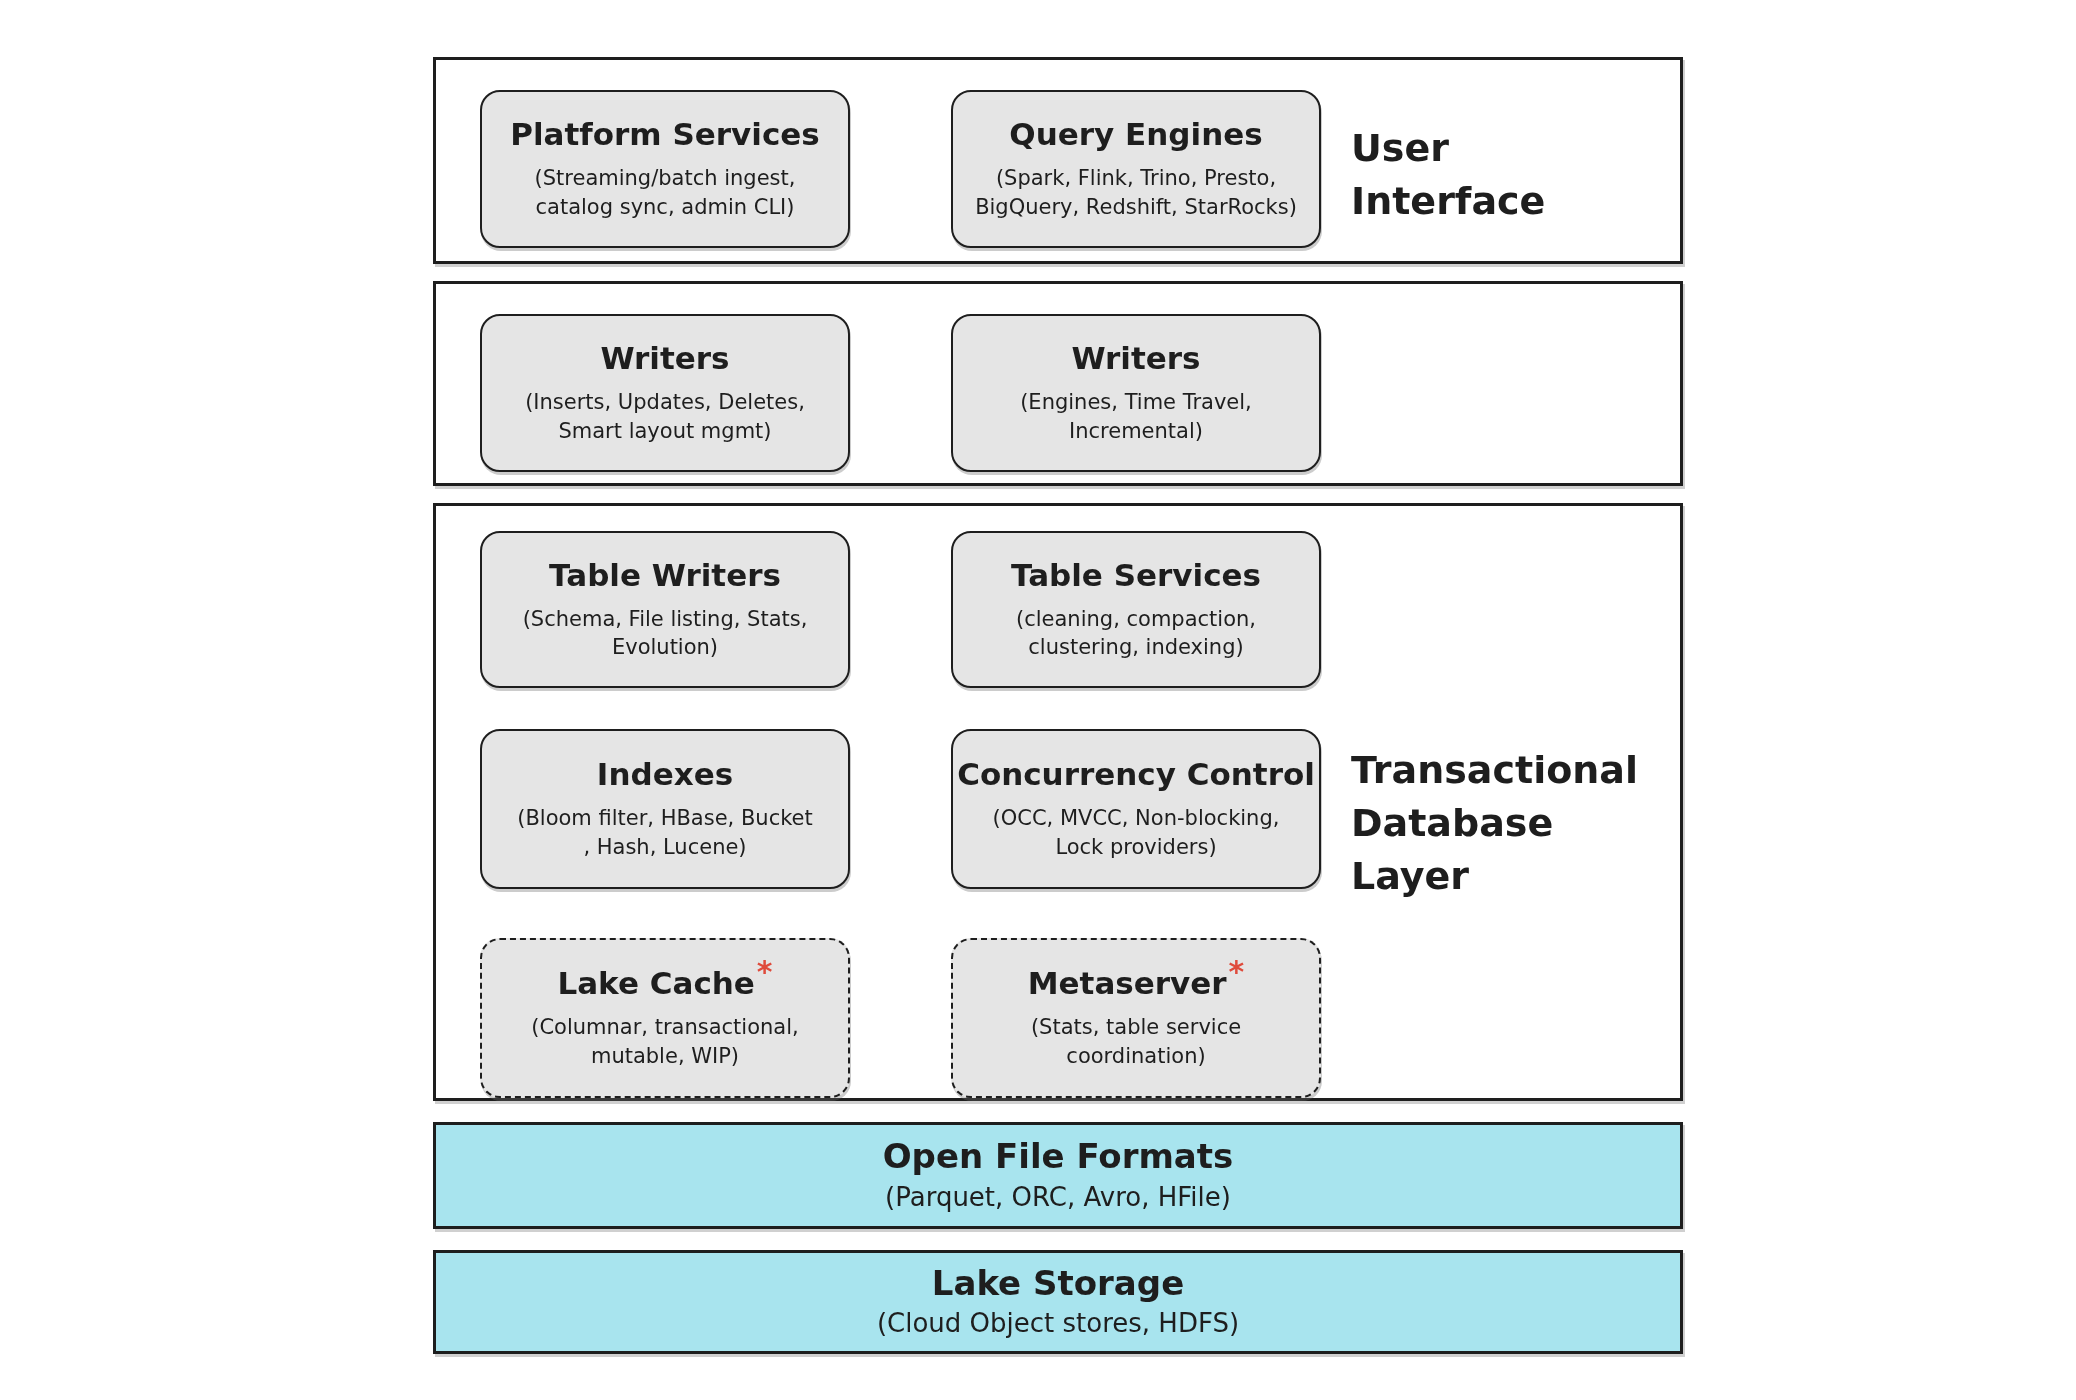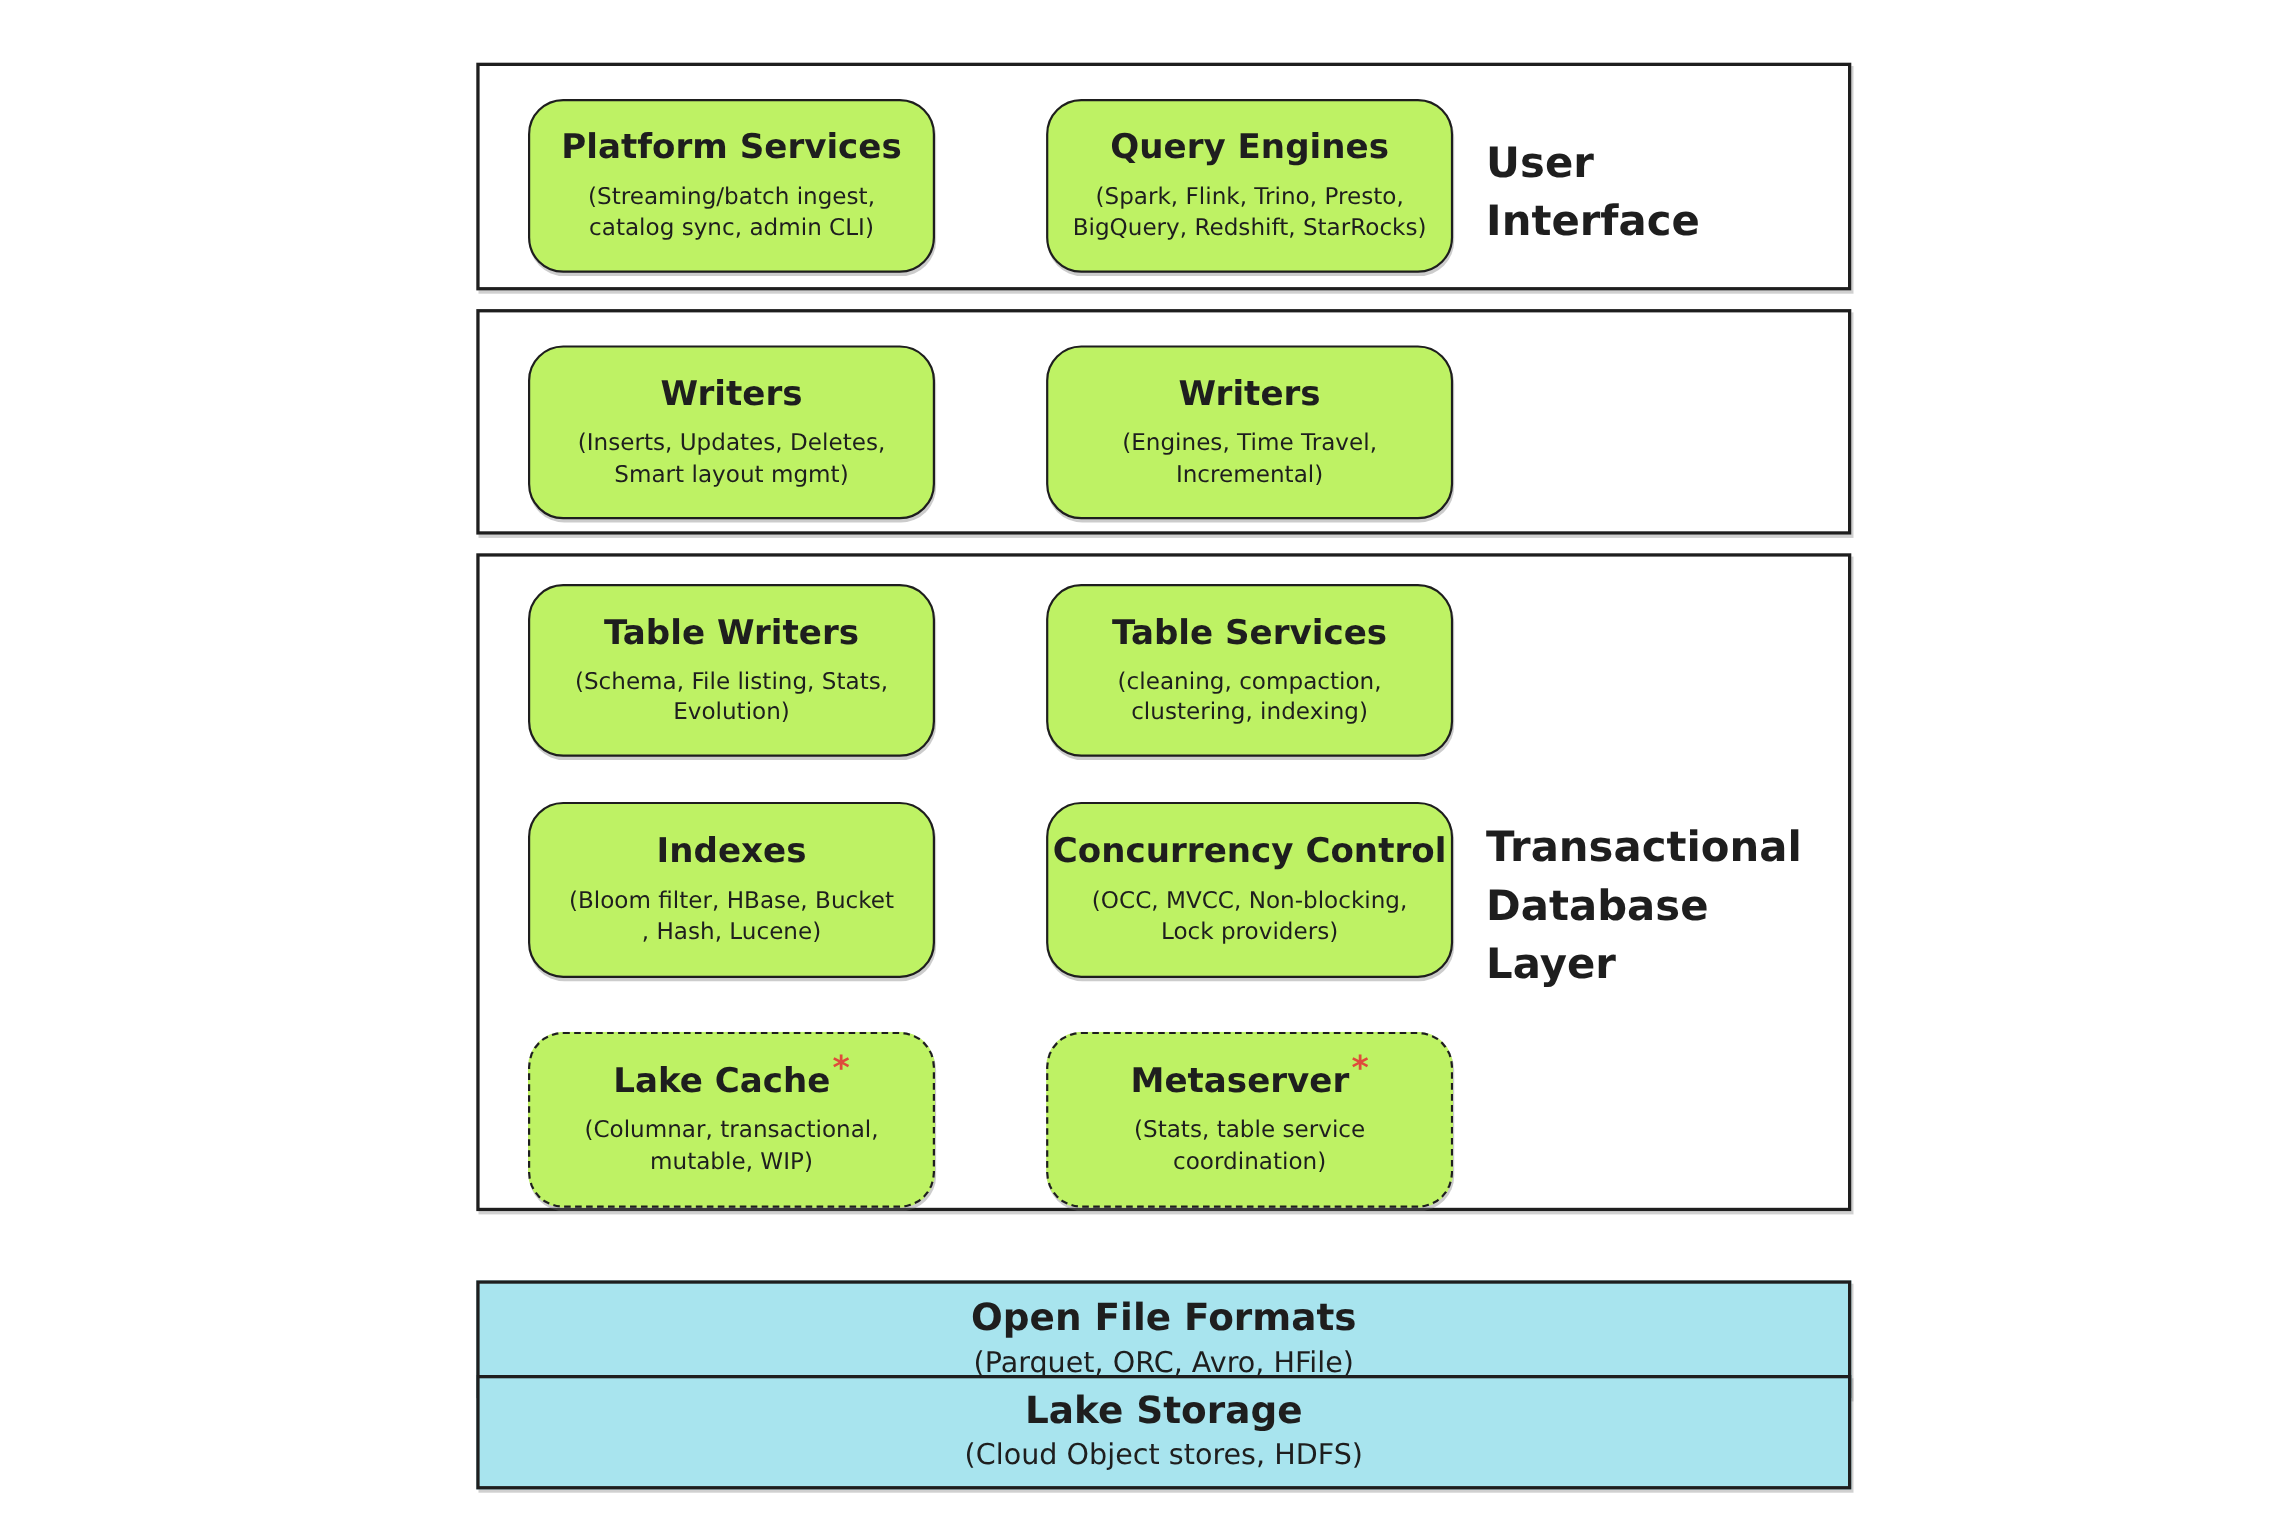--- a/index.html
+++ b/index.html
@@ -26,23 +26,23 @@
     box-sizing: border-box;
   }
   .sec-ui  { top: 57px;  height: 207px; }
   .sec-api { top: 281px; height: 205px; }
   .sec-txn { top: 503px; height: 598px; }
 
   .box {
     position: absolute;
     width: 370px;
     height: 158px;
-    background: #bef264;
+    background: #e5e5e5;
     border: 2.5px solid #1e1e1e;
-    border-radius: 32px;
+    border-radius: 20px;
     box-shadow: 1px 3px 0 rgba(110,110,110,0.35);
     box-sizing: border-box;
     display: flex;
     flex-direction: column;
     align-items: center;
     justify-content: center;
     gap: 13px;
     text-align: center;
     padding: 8px 6px;
   }
@@ -93,21 +93,21 @@
     border: 3px solid #1e1e1e;
     box-shadow: 2px 3px 0 rgba(120,120,120,0.35);
     box-sizing: border-box;
     display: flex;
     flex-direction: column;
     align-items: center;
     justify-content: center;
     gap: 6px;
     text-align: center;
   }
-  .bar-off { top: 1164px; height: 107px; text-align: center; }
+  .bar-off { top: 1122px; height: 107px; text-align: center; }
   .bar-ls  { top: 1250px; height: 104px; }
   .bar-title { font-size: 34px; font-weight: 700; line-height: 1.1; }
   .bar-sub   { font-size: 26px; font-weight: 500; line-height: 1.2; }
 </style>
 </head>
 <body>
 
 <div class="canvas">
 
   <div class="section sec-ui">

